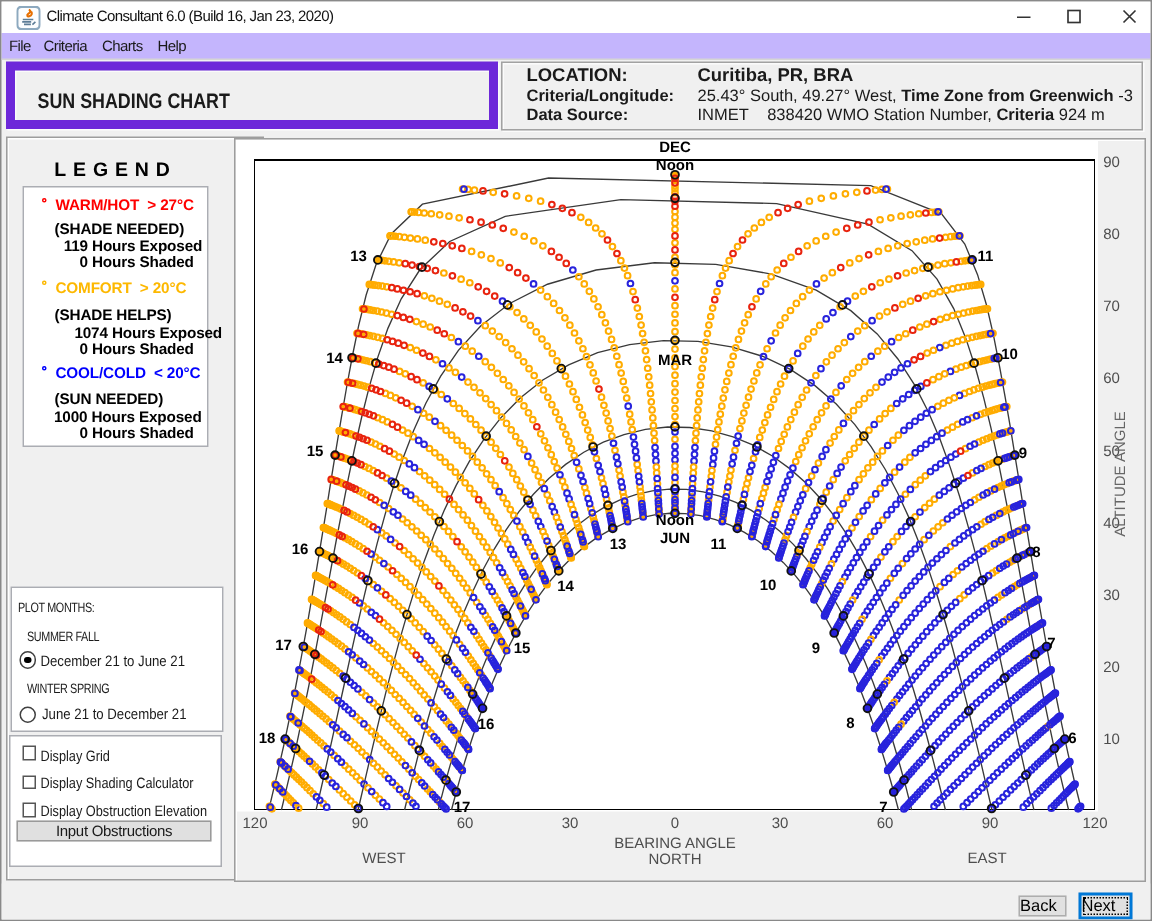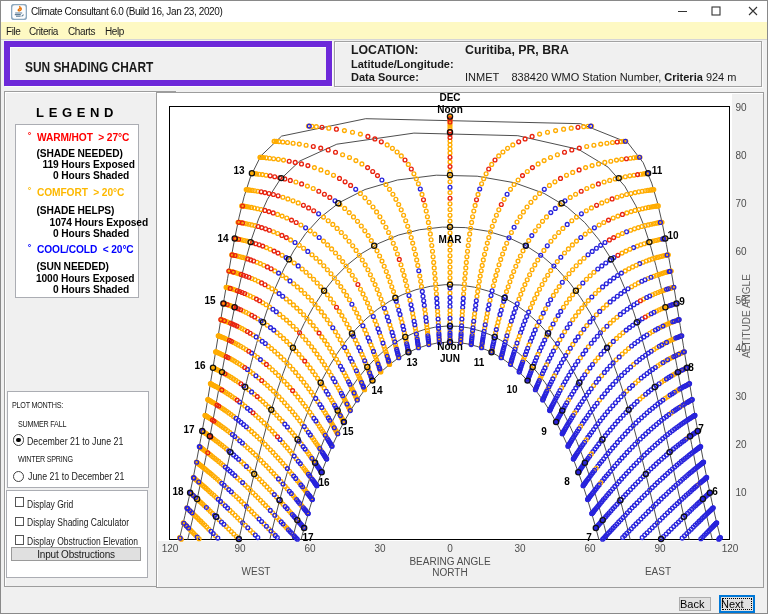--- a/index.html
+++ b/index.html
@@ -1,20 +1,20 @@
 <!DOCTYPE html>
 <html><head><meta charset="utf-8"><title>Climate Consultant 6.0</title><style>
 *{margin:0;padding:0;box-sizing:border-box}
 html,body{width:768px;height:614px;overflow:hidden}
 body{font-family:"Liberation Sans",sans-serif;background:#f0f0f0;position:relative;border:1px solid #898989}
 .abs{position:absolute}
 span.abs{white-space:nowrap}
 #titlebar{left:0;top:0;width:766px;height:21px;background:#fff}
 #title{left:30px;top:5px;font-size:10px;letter-spacing:-0.4px;color:#111}
-#menubar{left:0;top:21px;width:766px;height:18px;background:#fef9c3;border-bottom:1px solid #d5d5d5}
+#menubar{left:0;top:21px;width:766px;height:18px;background:#c4b5fd;border-bottom:1px solid #d5d5d5}
 .menu{position:absolute;top:4px;font-size:10px;letter-spacing:-0.4px;color:#1a1a1a}
 #hdrL{left:3px;top:40px;width:328px;height:45px;background:#f0f0f0;border:6px solid #6d28d9;box-shadow:inset 1px 1px 0 #fbfbfb,1px 1px 0 #fbfbfb}
 #hdrL div{position:absolute;left:15px;top:11.5px;font-size:14px;font-weight:bold;color:#1a1a1a;transform:scaleX(0.85);transform-origin:0 0}
 #hdrR{left:333px;top:40px;width:428px;height:46px;background:#f0f0f0;border:1px solid #a2a2a2;box-shadow:inset 1px 1px 0 #fbfbfb,1px 1px 0 #fbfbfb;font-size:11px;color:#1a1a1a}
 #hdrR b{font-weight:bold}
 .hrow{position:absolute;left:16px;white-space:nowrap}
 .hval{position:absolute;left:130px;white-space:nowrap}
 #sidebar{left:3px;top:90px;width:172px;height:496px;background:#f0f0f0;border:1px solid #9d9d9d;box-shadow:inset 1px 1px 0 #fff}
 #legtitle{left:0;top:12.5px;width:144px;text-align:center;font-size:13px;font-weight:bold;letter-spacing:4.6px;color:#000}
 .wbox{position:absolute;background:#fff;border:1px solid #abadb3}
@@ -53,21 +53,22 @@
  <span class="menu" style="left:28px">Criteria</span>
  <span class="menu" style="left:67px">Charts</span>
  <span class="menu" style="left:104px">Help</span>
 </div>
 <div class="abs" id="hdrL">
     <div>SUN SHADING CHART</div>
   </div>
 <div class="abs" id="hdrR">
  <span class="hrow" style="top:1px;font-size:12.3px"><b>LOCATION:</b></span>
     <span class="hval" style="top:1px;font-size:12.3px"><b>Curitiba, PR, BRA</b></span>
- <span class="hrow" style="top:16px"><b>Latitude/Longitude:</b></span>
+ <span class="hrow" style="top:16px"><b>Criteria/Longitude:</b></span>
+    <span class="hval" style="top:16px">25.43° South, 49.27° West, <b>Time Zone from Greenwich</b> -3</span>
  <span class="hrow" style="top:29px"><b>Data Source:</b></span>
     <span class="hval" style="top:29px">INMET&nbsp;&nbsp;&nbsp;&nbsp;838420 WMO Station Number, <b>Criteria</b> 924 m</span>
 </div>
 <div class="abs" id="sidebar">
  <div class="abs" id="legtitle">LEGEND</div>
  <div class="wbox" id="legbox">
   <span class="mark" style="left:12.2px;top:7.8px;border-color:#f00"></span>
   <span class="lg" style="left:21.4px;top:7px;color:#f00">WARM/HOT &nbsp;&gt; 27°C</span>
   <span class="lg" style="left:20.8px;top:23.7px">(SHADE NEEDED)</span>
   <span class="lg" style="left:26.9px;top:34.3px">119 Hours Exposed</span>

